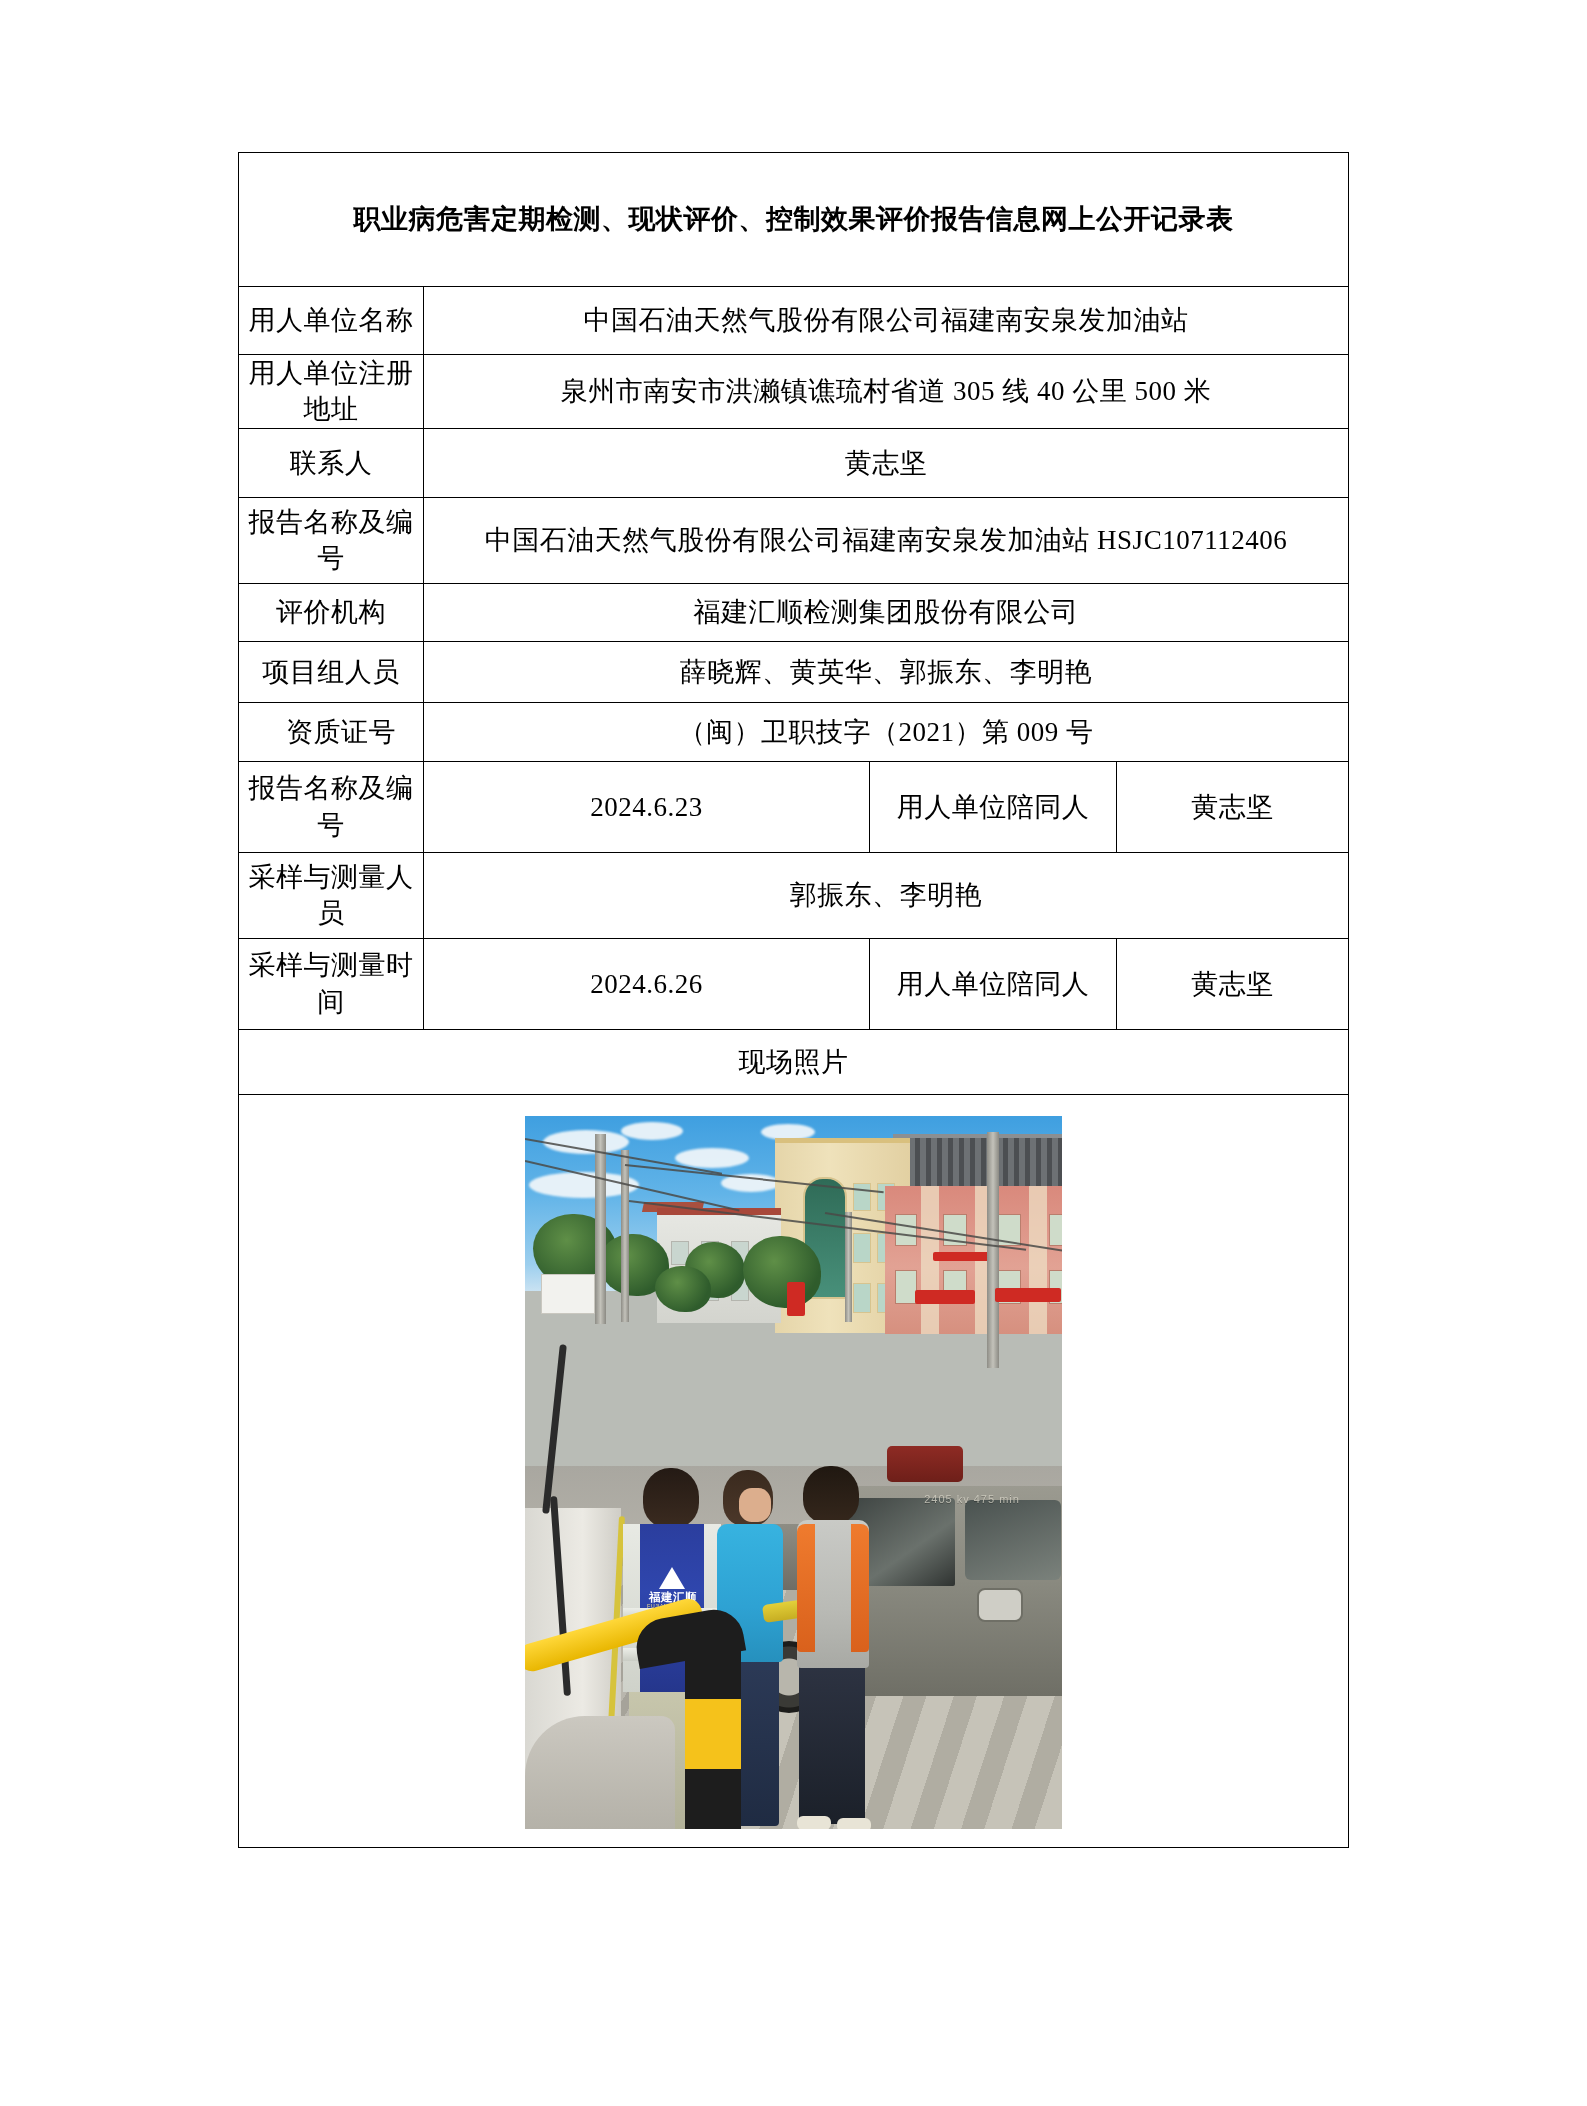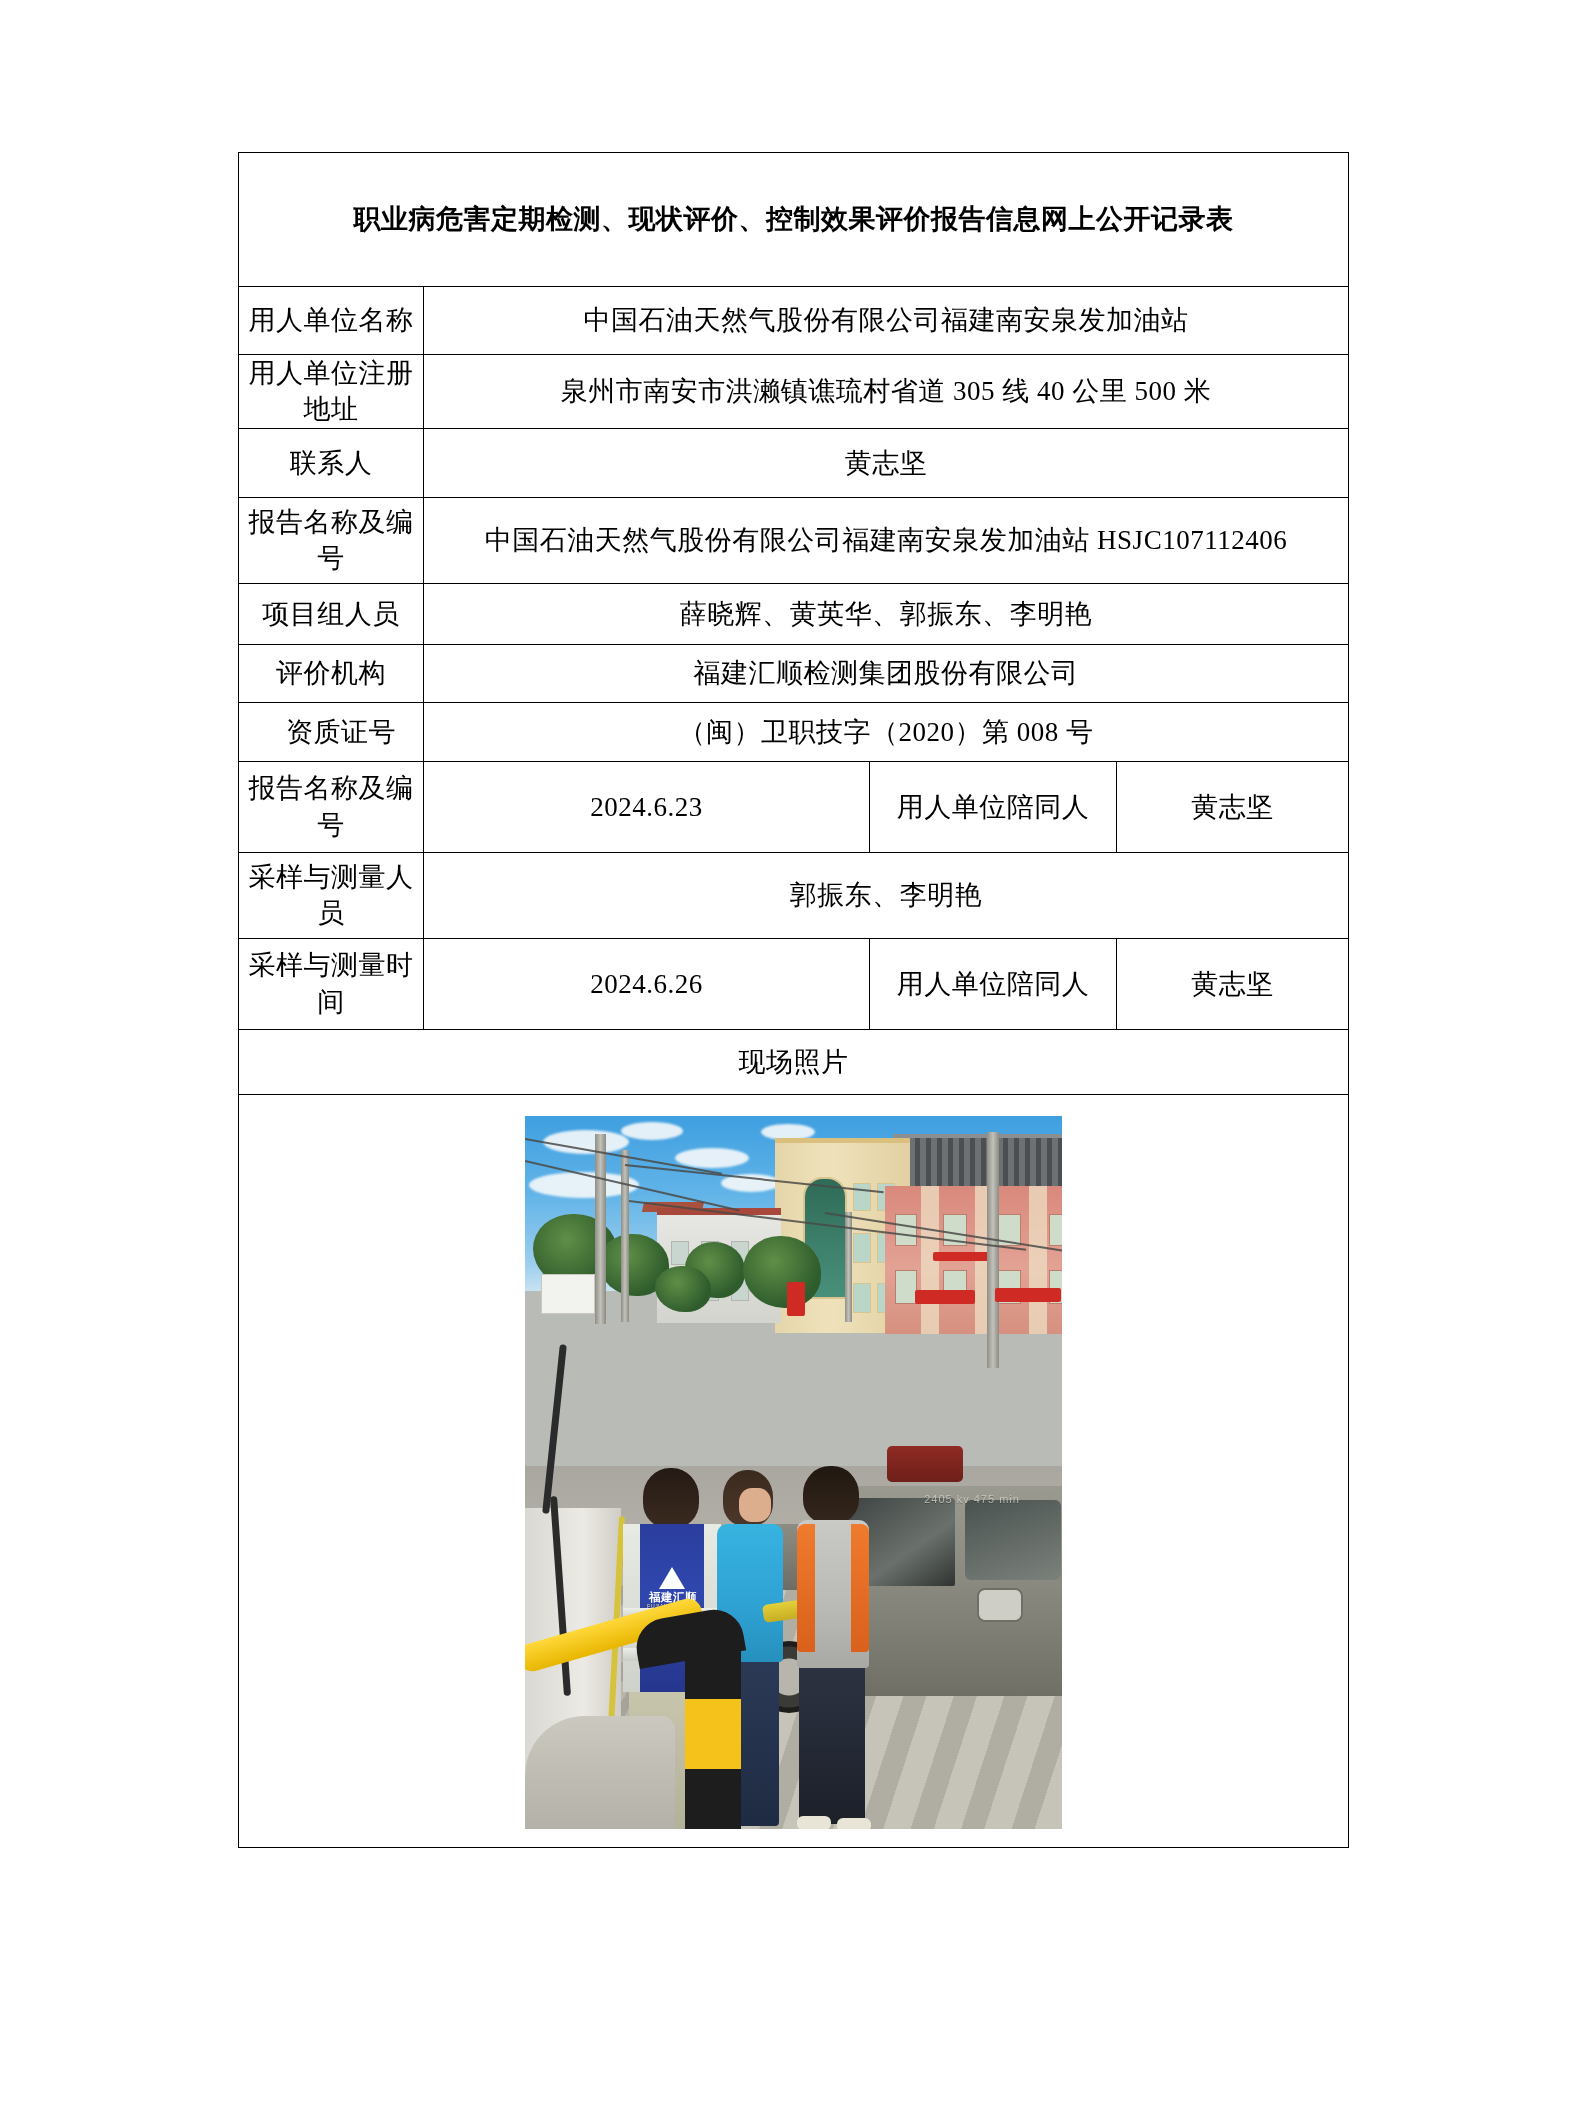--- a/index.html
+++ b/index.html
@@ -356,32 +356,32 @@
         <td class="label-cell" style="height:68px;margin-left:40px;">联系人</td>
         <td class="value-cell" colspan="3">黄志坚</td>
       </tr>
 
       <tr>
         <td class="label-cell" style="height:85px;">报告名称及编号</td>
         <td class="value-cell" colspan="3">中国石油天然气股份有限公司福建南安泉发加油站 HSJC107112406</td>
       </tr>
 
       <tr>
+        <td class="label-cell" style="height:57px;">评价机构</td>
+        <td class="value-cell" colspan="3">福建汇顺检测集团股份有限公司</td>
+      </tr>
+
+      <tr>
         <td class="label-cell" style="height:60px;">项目组人员</td>
         <td class="value-cell" colspan="3">薛晓辉、黄英华、郭振东、李明艳</td>
       </tr>
 
       <tr>
-        <td class="label-cell" style="height:57px;">评价机构</td>
-        <td class="value-cell" colspan="3">福建汇顺检测集团股份有限公司</td>
-      </tr>
-
-      <tr>
         <td class="label-cell" style="height:58px;padding-left:20px;">资质证号</td>
-        <td class="value-cell" colspan="3">（闽）卫职技字（2020）第 008 号</td>
+        <td class="value-cell" colspan="3">（闽）卫职技字（2021）第 009 号</td>
       </tr>
 
 
       <tr>
         <td class="label-cell" style="height:90px;">报告名称及编号</td>
         <td class="value-cell">2024.6.23</td>
         <td class="mid-label-cell">用人单位陪同人</td>
         <td class="right-value-cell">黄志坚</td>
       </tr>
 

